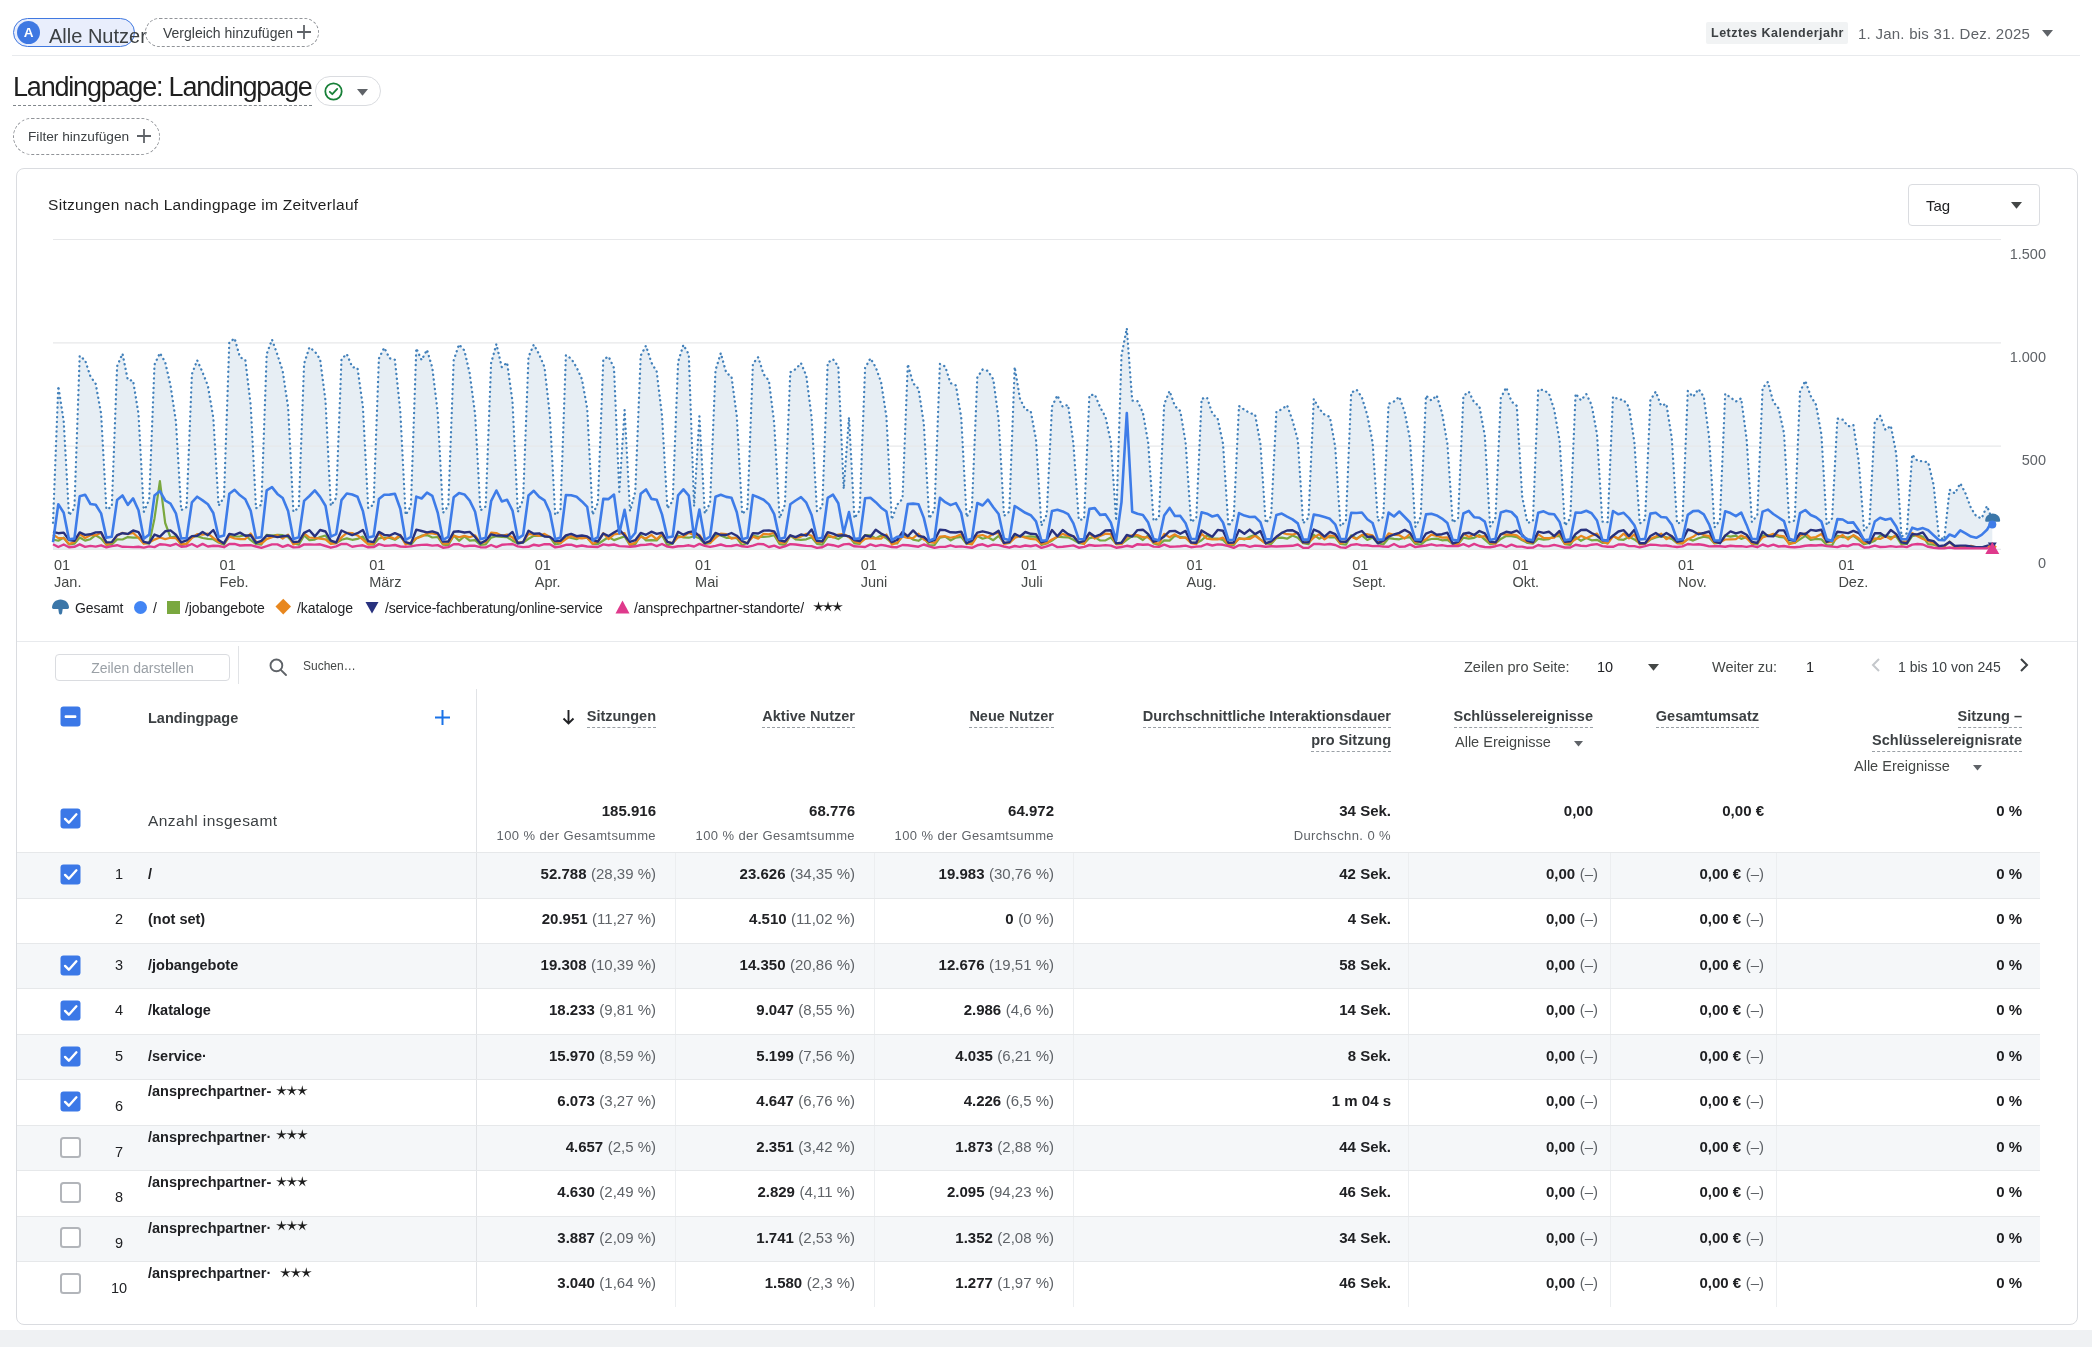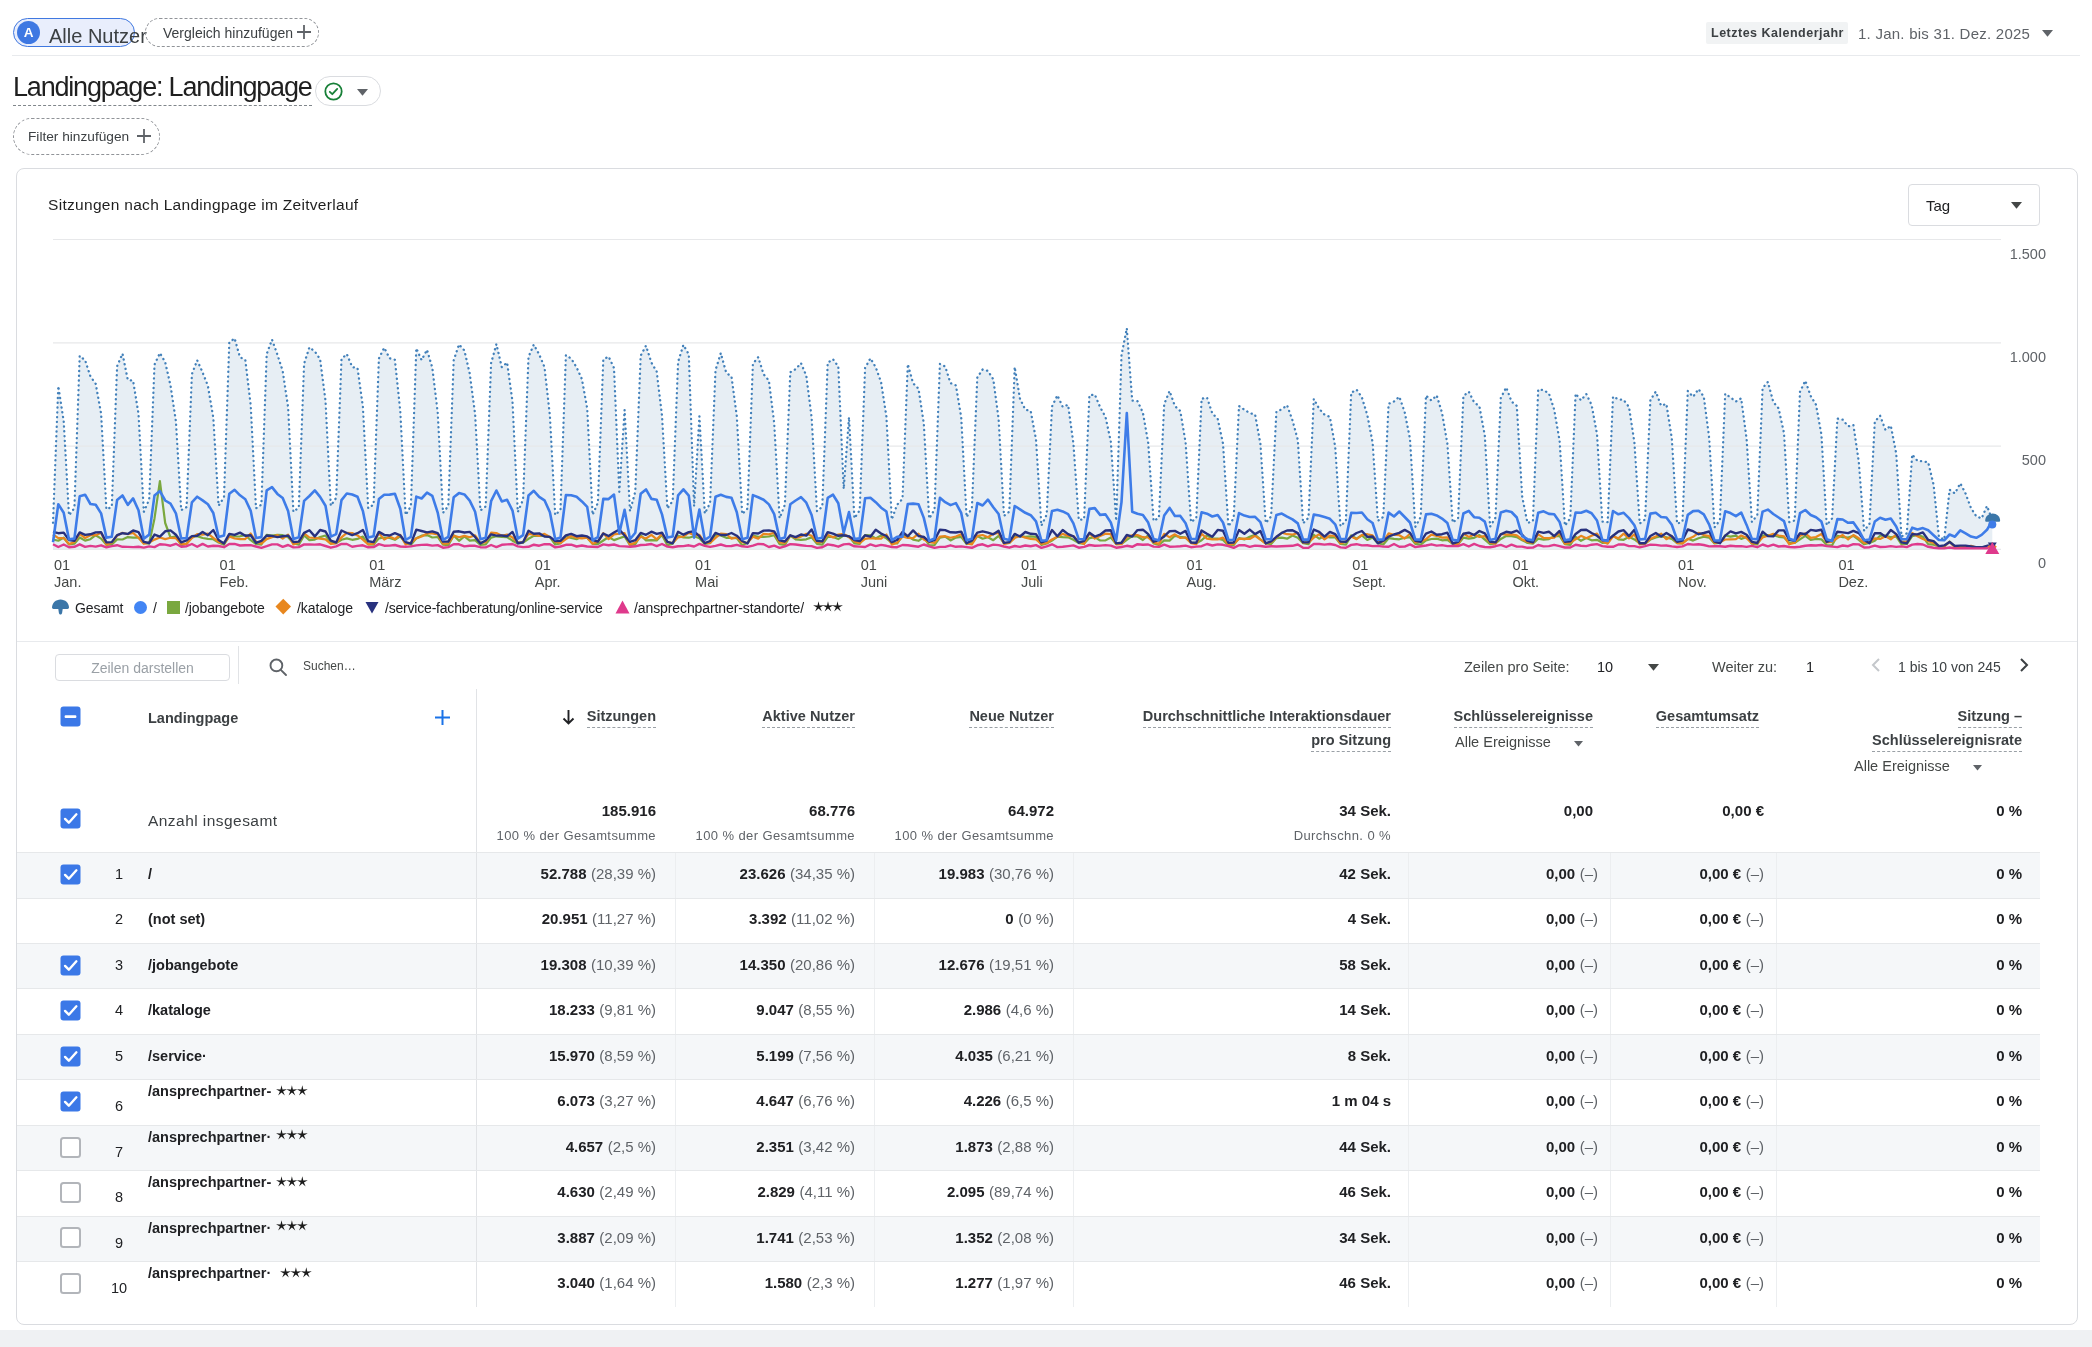--- a/index.html
+++ b/index.html
@@ -221,21 +221,21 @@
 <div class="cell" style="right:1436px;top:865px"><span class="num">52.788</span> <span class="pct">(28,39 %)</span></div>
 <div class="cell" style="right:1237px;top:865px"><span class="num">23.626</span> <span class="pct">(34,35 %)</span></div>
 <div class="cell" style="right:1038px;top:865px"><span class="num">19.983</span> <span class="pct">(30,76 %)</span></div>
 <div class="cell num" style="right:701px;top:865px">42 Sek.</div>
 <div class="cell" style="right:494px;top:865px"><span class="num">0,00</span> <span class="pct">(–)</span></div>
 <div class="cell" style="right:328px;top:865px"><span class="num">0,00 €</span> <span class="pct">(–)</span></div>
 <div class="cell num" style="right:70px;top:865px">0 %</div>
 <div class="abs" style="left:105px;top:911px;width:28px;text-align:center;font-size:14.5px;color:#202124">2</div>
 <div class="abs" style="left:148px;top:911px;font-size:14.5px;font-weight:bold;color:#202124;white-space:nowrap">(not set)</div>
 <div class="cell" style="right:1436px;top:910px"><span class="num">20.951</span> <span class="pct">(11,27 %)</span></div>
-<div class="cell" style="right:1237px;top:910px"><span class="num">3.392</span> <span class="pct">(11,02 %)</span></div>
+<div class="cell" style="right:1237px;top:910px"><span class="num">4.510</span> <span class="pct">(11,02 %)</span></div>
 <div class="cell" style="right:1038px;top:910px"><span class="num">0</span> <span class="pct">(0 %)</span></div>
 <div class="cell num" style="right:701px;top:910px">4 Sek.</div>
 <div class="cell" style="right:494px;top:910px"><span class="num">0,00</span> <span class="pct">(–)</span></div>
 <div class="cell" style="right:328px;top:910px"><span class="num">0,00 €</span> <span class="pct">(–)</span></div>
 <div class="cell num" style="right:70px;top:910px">0 %</div>
 <svg style="position:absolute;left:60px;top:955px" width="21" height="21">
     <rect x="0.5" y="0.5" width="20" height="20" rx="3" fill="#3b78e7"></rect>
     <path d="M 5.04 10.92 L 8.82 14.7 L 16.38 6.3" stroke="#fff" stroke-width="2.4" fill="none" stroke-linecap="round" stroke-linejoin="round"></path>
   </svg>
 <div class="abs" style="left:105px;top:957px;width:28px;text-align:center;font-size:14.5px;color:#202124">3</div>
@@ -322,21 +322,21 @@
       <path d="M5.50 0.20 L6.50 4.52 L10.92 4.14 L7.12 6.43 L8.85 10.51 L5.50 7.60 L2.15 10.51 L3.88 6.43 L0.08 4.14 L4.50 4.52 Z" fill="#1b1b1b"></path>
       <g transform="translate(10.4,0)">
         <path d="M5.50 0.20 L6.50 4.52 L10.92 4.14 L7.12 6.43 L8.85 10.51 L5.50 7.60 L2.15 10.51 L3.88 6.43 L0.08 4.14 L4.50 4.52 Z" fill="#1b1b1b"></path>
       </g>
       <g transform="translate(20.8,0)">
         <path d="M5.50 0.20 L6.50 4.52 L10.92 4.14 L7.12 6.43 L8.85 10.51 L5.50 7.60 L2.15 10.51 L3.88 6.43 L0.08 4.14 L4.50 4.52 Z" fill="#1b1b1b"></path>
       </g>
     </svg></div>
 <div class="cell" style="right:1436px;top:1183px"><span class="num">4.630</span> <span class="pct">(2,49 %)</span></div>
 <div class="cell" style="right:1237px;top:1183px"><span class="num">2.829</span> <span class="pct">(4,11 %)</span></div>
-<div class="cell" style="right:1038px;top:1183px"><span class="num">2.095</span> <span class="pct">(89,74 %)</span></div>
+<div class="cell" style="right:1038px;top:1183px"><span class="num">2.095</span> <span class="pct">(94,23 %)</span></div>
 <div class="cell num" style="right:701px;top:1183px">46 Sek.</div>
 <div class="cell" style="right:494px;top:1183px"><span class="num">0,00</span> <span class="pct">(–)</span></div>
 <div class="cell" style="right:328px;top:1183px"><span class="num">0,00 €</span> <span class="pct">(–)</span></div>
 <div class="cell num" style="right:70px;top:1183px">0 %</div>
 <svg style="position:absolute;left:60px;top:1227px" width="21" height="21">
     <rect x="1" y="1" width="19" height="19" rx="2.5" fill="#fff" stroke="#b2b5ba" stroke-width="2"></rect>
   </svg>
 <div class="abs" style="left:105px;top:1235px;width:28px;text-align:center;font-size:14.5px;color:#202124">9</div>
 <div class="abs" style="left:148px;top:1220px;font-size:14.5px;font-weight:bold;color:#202124;white-space:nowrap">/ansprechpartner·<svg style="display:inline-block;vertical-align:1px;margin-left:5px" width="32" height="12" viewBox="0 0 32 12">
       <path d="M5.50 0.20 L6.50 4.52 L10.92 4.14 L7.12 6.43 L8.85 10.51 L5.50 7.60 L2.15 10.51 L3.88 6.43 L0.08 4.14 L4.50 4.52 Z" fill="#1b1b1b"></path>

